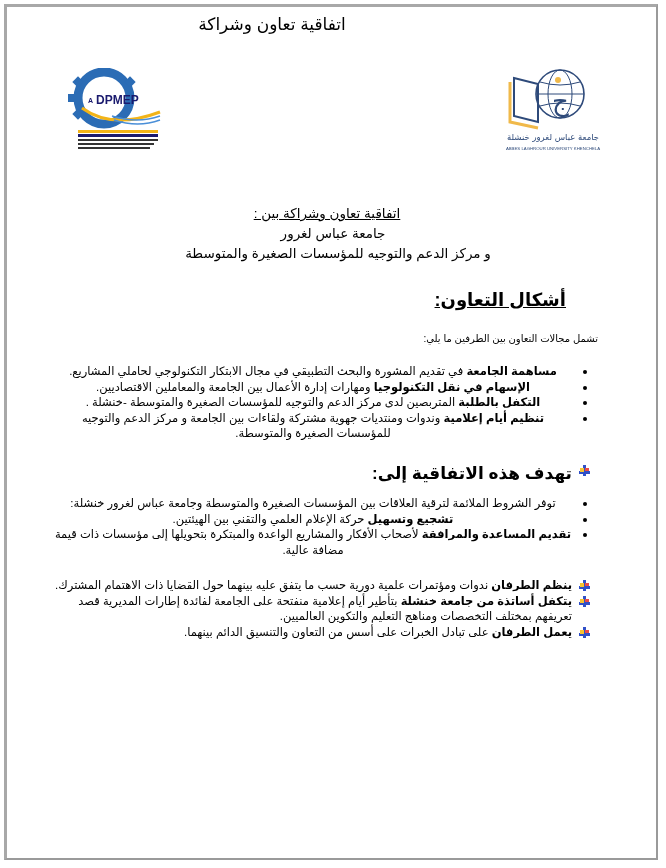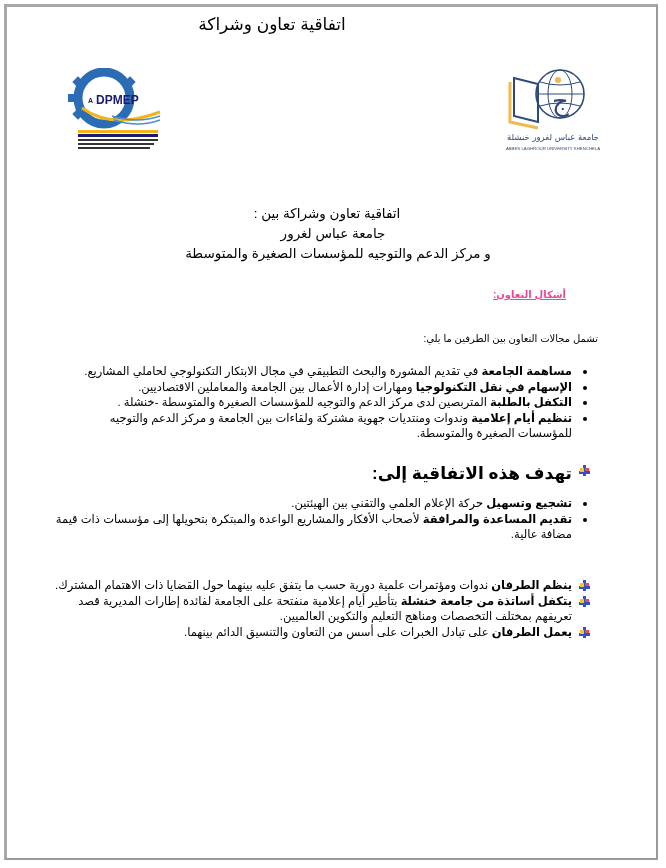--- a/index.html
+++ b/index.html
@@ -12,33 +12,33 @@
   .abs { position: absolute; }
   .title { left: 0; width: 544px; top: 14px; text-align: center; font-size: 17px; direction: rtl; }
 
   
   .logo-left { left: 52px; top: 68px; width: 120px; height: 88px; }
   .logo-right { left: 498px; top: 64px; width: 110px; height: 96px; }
 
   .intro { left: 0; width: 666px; top: 204px; text-align: center; direction: rtl;
            font-size: 13.5px; line-height: 20px; }
   .intro div { white-space: nowrap; }
-  .intro .l1 { padding-right: 12px; }
+  .intro .l1 { padding-right: 12px; text-decoration: underline; }
   .intro .l3 { margin-left: 10px; }
 
-  .section-head { right: 100px; top: 289px; font-size: 10px; font-weight: bold; color: #ec4899;
+  .section-head { right: 100px; top: 289px; font-size: 18px; font-weight: bold; color: #000000;
                   text-decoration: underline; direction: rtl; }
   .lead { right: 68px; top: 333px; font-size: 10px; direction: rtl; }
 
   .rtl-block { direction: rtl; font-size: 11.5px; line-height: 15.5px; }
   .list1 { right: 52px; width: 560px; top: 364px; }
   .list2 { right: 52px; width: 560px; top: 496px; }
   .list3 { right: 52px; width: 560px; top: 578px; }
 
-  .item { position: relative; padding-right: 42px; }
+  .item { position: relative; padding-right: 42px; text-align: center; }
   .bullet-dot { position: absolute; right: 27px; top: 6px; width: 4px; height: 4px;
                 background: #000; border-radius: 50%; }
   .arrow-icon { position: absolute; right: 24px; top: 2px; width: 11px; height: 11px; }
   .arrow-bullet-item { position: relative; padding-right: 42px; }
 
   .aim-head { right: 52px; top: 463px; width: 560px; font-size: 17px; direction: rtl; }
   .aim-head .arrow-icon { right: 24px; top: 2px; }
   .aim-head span.txt { margin-right: 42px; font-weight: bold; }
 
   b { font-weight: bold; }
@@ -130,20 +130,24 @@
     <rect x="0" y="6" width="11" height="3" fill="#3050c8"></rect>
     <rect x="1" y="3" width="4" height="4" fill="#f7c431"></rect>
     <rect x="6" y="3" width="4" height="3" fill="#e84a4a"></rect>
   </svg>
   <span class="txt">تهدف هذه الاتفاقية إلى:</span>
 </div>
 
 <div class="abs rtl-block list2">
   <div class="item">
     <span class="bullet-dot"></span>
+    <b></b><span>توفر الشروط الملائمة لترقية العلاقات بين المؤسسات الصغيرة والمتوسطة وجامعة عباس لغرور خنشلة:</span>
+  </div>
+  <div class="item">
+    <span class="bullet-dot"></span>
     <b>تشجيع وتسهيل</b><span> حركة الإعلام العلمي والتقني بين الهيئتين.</span>
   </div>
   <div class="item">
     <span class="bullet-dot"></span>
     <b>تقديم المساعدة والمرافقة</b><span> لأصحاب الأفكار والمشاريع الواعدة والمبتكرة بتحويلها إلى مؤسسات ذات قيمة مضافة عالية.</span>
   </div>
 </div>
 
 <div class="abs rtl-block list3">
   <div class="arrow-bullet-item">

